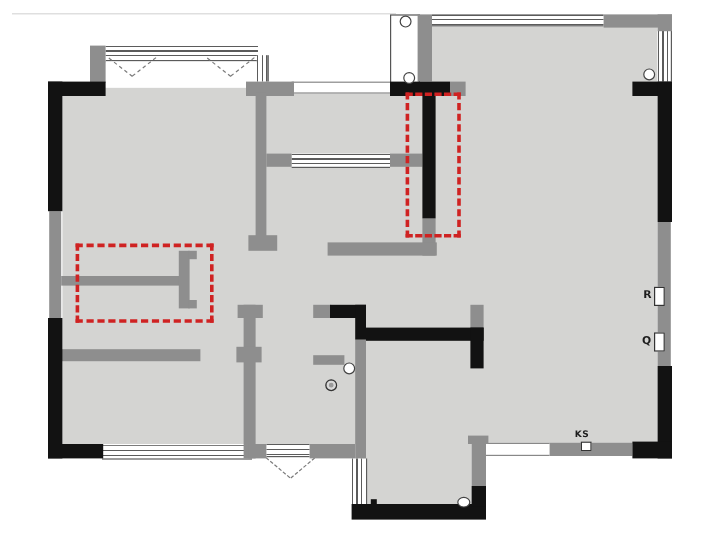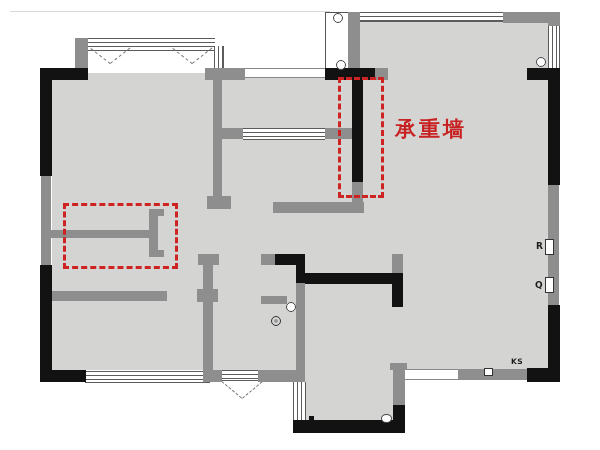--- a/index.html
+++ b/index.html
@@ -107,20 +107,19 @@
   <div class="circ" style="left:336px;top:60px;width:8px;height:8px;"></div>
   <div class="circ" style="left:536px;top:57px;width:8px;height:8px;"></div>
   <div class="circ" style="left:286px;top:302px;width:8px;height:8px;"></div>
   <div class="circ" style="left:381px;top:414px;width:9px;height:7px;"></div>
   <div class="abs" style="left:309px;top:416px;width:5px;height:4px;background:#111;"></div>
   <div class="circ" style="left:271px;top:316px;width:8px;height:8px;background:#9a9a9a;border-color:#333;box-shadow:inset 0 0 0 2px #d9d9d9;"></div>
   <div class="panel" style="left:545px;top:239px;width:7px;height:14px;border-color:#333;"></div>
   <div class="panel" style="left:545px;top:277px;width:7px;height:14px;border-color:#333;"></div>
   <div class="tinylabel" style="left:536px;top:241px;">R</div>
   <div class="tinylabel" style="left:535px;top:280px;">Q</div>
-  <div class="kslabel" style="left:479px;top:357px;margin-left:32px;">KS</div>
+  <div class="kslabel" style="left:479px;top:357px;">KS</div>
   <div class="panel" style="left:484px;top:368px;width:7px;height:6px;border-color:#333;"></div>
 
   <div class="redbox" style="left:338px;top:77px;width:40px;height:115px;"></div>
   <div class="redbox" style="left:63px;top:203px;width:109px;height:60px;"></div>
-  <div class="redlabel" style="left:395px;top:115px;">承重墙</div>
 
 </div>
 
 </body></html>

